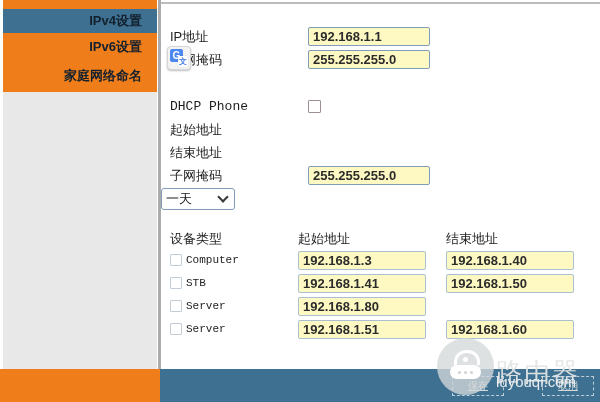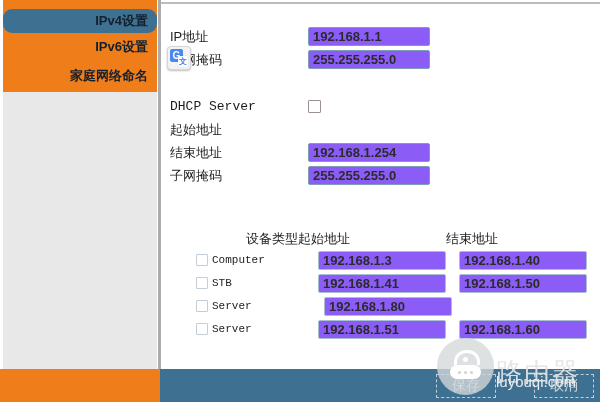--- a/index.html
+++ b/index.html
@@ -3,42 +3,42 @@
 <meta charset="utf-8">
 <style>
   html,body{margin:0;padding:0;background:#fff;}
   .screen{position:relative;width:600px;height:402px;overflow:hidden;
           font-family:"Liberation Sans",sans-serif;background:#fff;}
 
   
   .sidebar{position:absolute;left:0;top:0;width:160px;height:402px;background:#fff;}
   .side-nav{position:absolute;left:3px;top:0;width:154px;height:92px;background:#ee7d1a;}
   .side-item{display:flex;align-items:center;justify-content:flex-end;
-             padding-right:9px;font-size:13px;font-weight:bold;color:#13202e;
-             letter-spacing:0;cursor:pointer;border-radius:9px;}
+             padding-right:15px;font-size:13px;font-weight:bold;color:#13202e;
+             letter-spacing:0;cursor:pointer;}
   .side-item.active{background:#3e7191;}
   .side-item.i0{height:24px;margin-top:9px;}
   .side-item.i1{height:28px;}
   .side-item.i2{height:30px;}
   .side-gray{position:absolute;left:3px;top:92px;width:154px;height:277px;background:#e9e8e8;}
   .side-bottom-orange{position:absolute;left:0;top:369px;width:160px;height:33px;background:#ee7d1a;}
   .divider{position:absolute;left:158px;top:0;width:3px;height:369px;background:#ababab;}
 
   
   .content{position:absolute;left:161px;top:0;width:439px;height:369px;background:#fff;}
   .content-topline{position:absolute;left:0;top:2px;width:439px;height:2px;background:#bcbcbc;}
   .form{position:absolute;left:0;top:4px;width:439px;}
   .row{display:flex;align-items:center;height:23px;}
   .row .lbl{width:138px;padding-left:9px;font-size:13px;color:#1c1c1c;}
   .spacer24{height:24px;} .spacer26{height:22px;}
   .mono{font-family:"Liberation Mono",monospace;font-size:11px;color:#222;}
 
   input.txt{width:112px;height:15px;border:1px solid #7f9db9;border-radius:2px;
             font-family:"Liberation Sans",sans-serif;font-size:13px;font-weight:700;
-            color:#2b2b2b;padding:1px 4px;outline:none;background:#8b5cf6;}
+            color:#2b2b2b;padding:1px 4px;outline:none;background:#fef9c3;}
   input.cb{appearance:none;-webkit-appearance:none;width:13px;height:13px;margin:0;
            border:1px solid #9b8f92;background:#fff;border-radius:1px;cursor:pointer;}
   input.cb.lite{border-color:#c2cdd7;width:12px;height:12px;}
 
   .select{position:relative;width:64px;height:18px;border:1px solid #7f9db9;border-radius:3px;
           font-size:13px;color:#1c1c1c;padding:1px 4px;cursor:pointer;background:#fff;
           display:flex;align-items:center;}
   .chev{position:absolute;right:7px;top:4px;width:6px;height:6px;
         border-right:2px solid #3a3a3a;border-bottom:2px solid #3a3a3a;transform:rotate(45deg);}
 
@@ -50,32 +50,32 @@
   .gt-blue{position:absolute;left:2px;top:2px;width:13px;height:13px;background:#4a87ee;
            border-radius:2px;color:#fff;font-size:10px;font-weight:bold;
            display:flex;align-items:center;justify-content:center;}
   .gt-white{position:absolute;right:2px;bottom:2px;width:10px;height:11px;background:#fff;
             border-radius:1px;color:#3f7ce8;font-size:8px;font-weight:bold;
             display:flex;align-items:center;justify-content:center;box-shadow:0 0 1px rgba(0,0,0,.3);}
 
   
   .dev-table{padding-left:9px;}
   .dev-head{display:flex;height:16px;align-items:flex-end;font-size:13px;color:#1c1c1c;}
-  .dev-head .c1{width:128px;text-align:right;} .dev-head .c2{width:148px;} .dev-head .c3{width:148px;}
-  .dev-row{display:flex;align-items:center;height:22px;margin-top:1px;margin-left:26px;}
+  .dev-head .c1{width:128px;} .dev-head .c2{width:148px;} .dev-head .c3{width:148px;}
+  .dev-row{display:flex;align-items:center;height:22px;margin-top:1px;}
   .dev-row .c1{width:128px;display:flex;align-items:center;gap:4px;}
   .dev-row .c2,.dev-row .c3{width:148px;}
   .dev-row input.txt{width:118px;border-color:#a9bfd2;}
 
   
   .footer-bar{position:absolute;left:160px;top:369px;width:440px;height:33px;background:#3e7191;
               display:flex;align-items:center;justify-content:flex-end;gap:38px;padding-right:6px;
               box-sizing:border-box;}
   .fbtn{background:transparent;border:1px dashed rgba(225,230,233,.8);color:#d3d8db;
-        font-family:"Liberation Sans",sans-serif;font-size:14px;padding:2px 15px;cursor:pointer;}
+        font-family:"Liberation Sans",sans-serif;font-size:10px;padding:2px 15px;cursor:pointer;text-decoration:underline;}
 
   
   .wm{position:absolute;left:437px;top:337px;width:163px;height:60px;pointer-events:none;z-index:6;}
   .wm-circle{position:absolute;left:0;top:1px;width:57px;height:57px;border-radius:50%;
              background:rgba(213,216,218,.78);}
   .wm-arc{position:absolute;left:17px;top:12px;width:20px;height:12px;border:3px solid #fff;
           border-bottom:none;border-radius:12px 12px 0 0;}
   .wm-dot{position:absolute;left:26px;top:19px;width:5px;height:5px;border-radius:50%;background:#fff;}
   .wm-body{position:absolute;left:13px;top:27px;width:31px;height:14px;background:#fff;border-radius:7px;
            display:flex;align-items:center;justify-content:center;gap:3px;}
@@ -119,39 +119,42 @@
               <span class="gt-white">文</span>
             </span>
           </span>
         </span>
         <input class="txt" type="text" value="255.255.255.0" style="">
       </div>
 
       <div class="spacer24"></div>
 
       <div class="row">
-        <span class="lbl mono">DHCP Server</span>
+        <span class="lbl mono">DHCP Phone</span>
         <input class="cb" type="checkbox" style="">
       </div>
 
       <div class="row">
         <span class="lbl">起始地址</span>
       </div>
 
       <div class="row">
         <span class="lbl">结束地址</span>
-        <input class="txt" type="text" value="192.168.1.254" style="">
       </div>
 
       <div class="row">
         <span class="lbl">子网掩码</span>
         <input class="txt" type="text" value="255.255.255.0" style="">
       </div>
 
       <div class="row">
+        <div class="select">
+          <span>一天</span>
+          <span class="chev"></span>
+        </div>
       </div>
 
       <div class="spacer26"></div>
 
 
       <div class="dev-table">
         <div class="dev-head">
           <span class="c1">设备类型</span>
           <span class="c2">起始地址</span>
           <span class="c3">结束地址</span>

